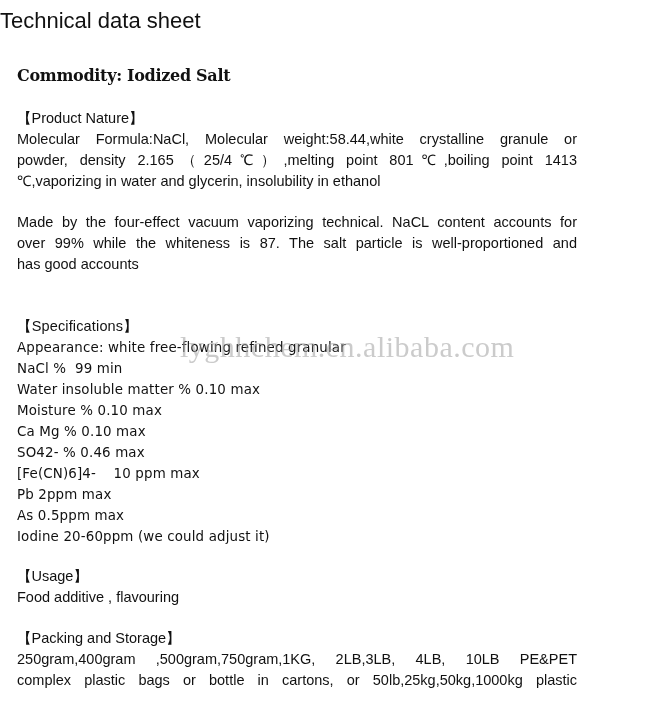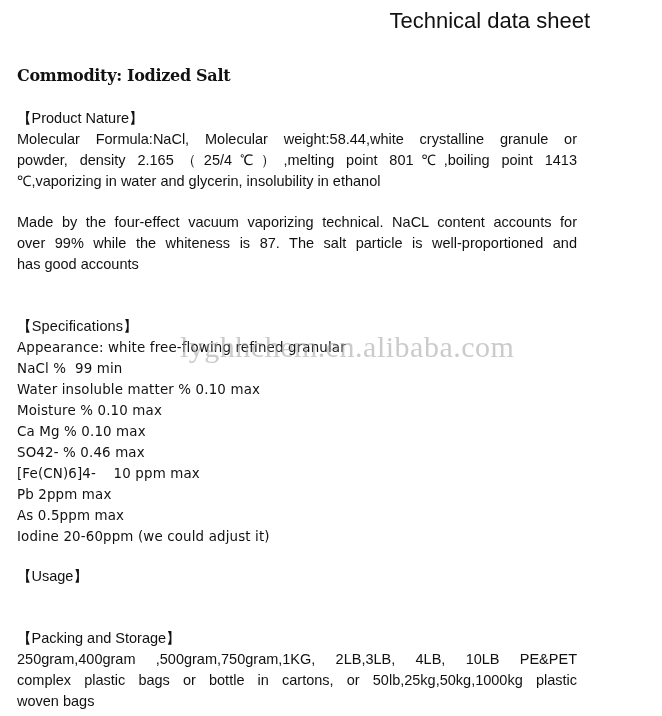--- a/index.html
+++ b/index.html
@@ -2,21 +2,21 @@
 <html><head>
   <meta charset="utf-8">
   <style>
     html, body { margin: 0; padding: 0; background: #ffffff; }
     body {
       width: 662px; height: 716px; position: relative; overflow: hidden;
       color: #111;
       font-family: "DejaVu Sans", sans-serif;
     }
     .title {
-      position: absolute; left: 0; top: 8px; width: 590px; text-align: right;
+      position: absolute; left: 0; top: 8px; width: 590px; text-align: left;
       font-family: "Liberation Sans", sans-serif; font-size: 22px; color: #111;
     }
     .commodity {
       position: absolute; left: 17px; top: 66px;
       font-family: "DejaVu Serif", serif; font-weight: bold; font-size: 16px;
       letter-spacing: -0.3px;
     }
     .block { position: absolute; left: 17px; width: 560px; font-size: 13.4px; line-height: 21px; }
     .heading { display: block; }
     .para { display: block; text-align: justify; }
@@ -60,20 +60,20 @@
   <span class="line">[Fe(CN)6]4-    10 ppm max</span>
   <span class="line">Pb 2ppm max</span>
   <span class="line">As 0.5ppm max</span>
   <span class="line">Iodine 20-60ppm (we could adjust it)</span>
 </div>
 
 <div class="watermark">lyghhchem.en.alibaba.com</div>
 
 <div class="block narrow" style="top:566px;">
   <span class="heading">【Usage】</span>
+  <span class="line">Food additive , flavouring</span>
 </div>
 
 <div class="block narrow" style="top:628px;">
   <span class="heading">【Packing and Storage】</span>
   <span class="para" style="text-align-last:justify;">250gram,400gram  ,500gram,750gram,1KG,  2LB,3LB,  4LB,  10LB  PE&amp;PET</span>
   <span class="para" style="text-align-last:justify;">complex plastic bags or bottle in cartons, or 50lb,25kg,50kg,1000kg plastic</span>
-  <span class="para last">woven bags</span>
 </div>
 
 </body></html>

